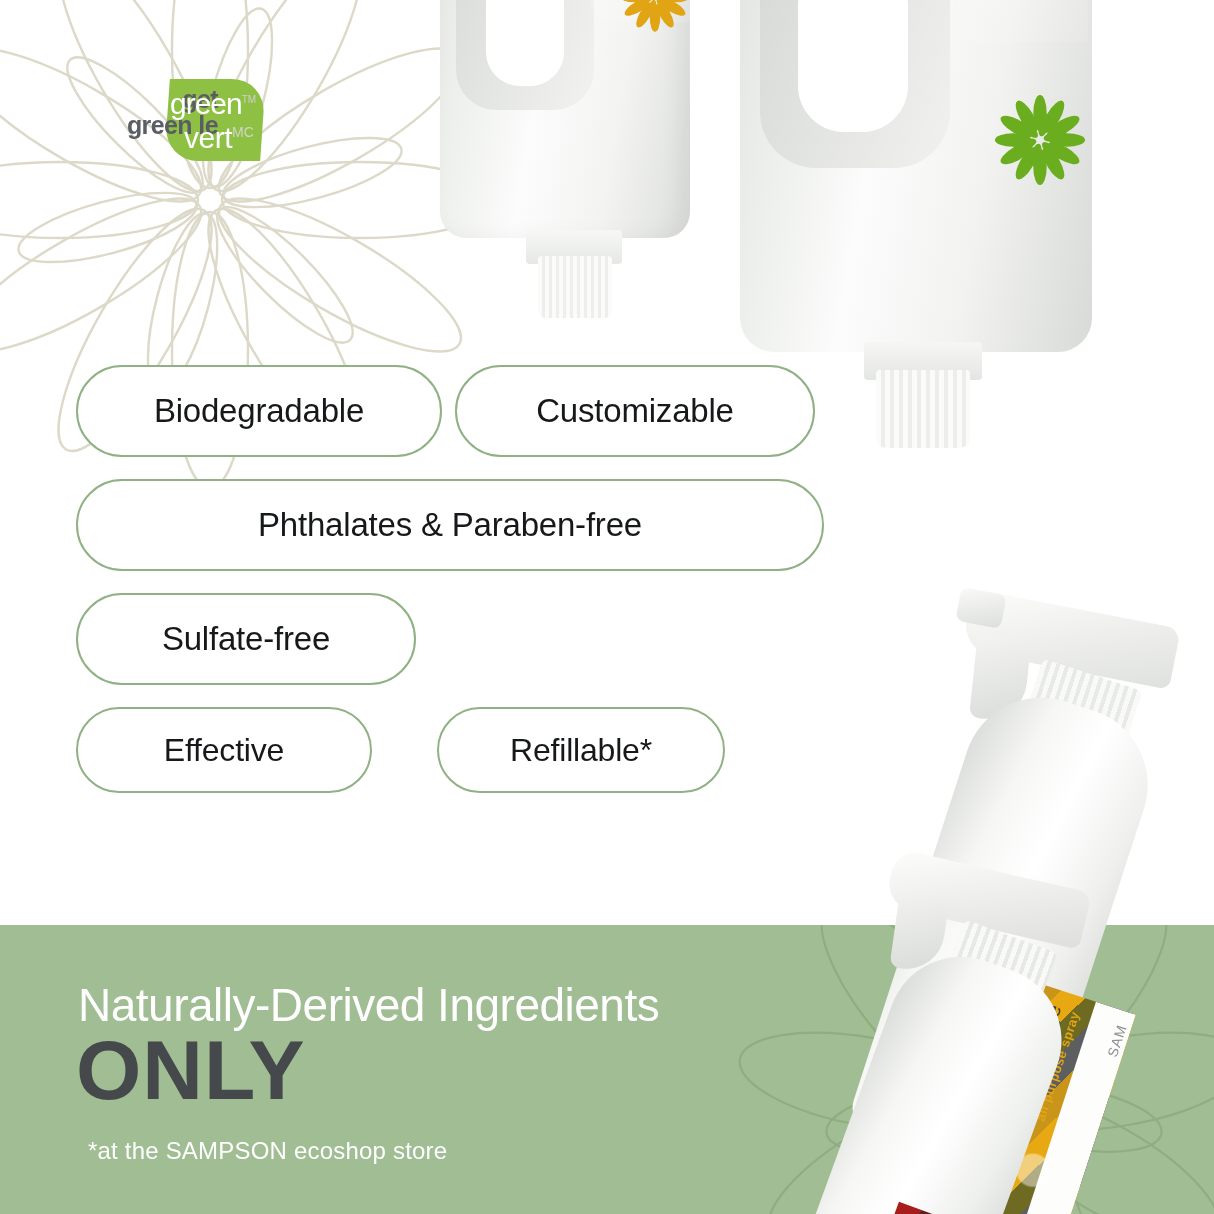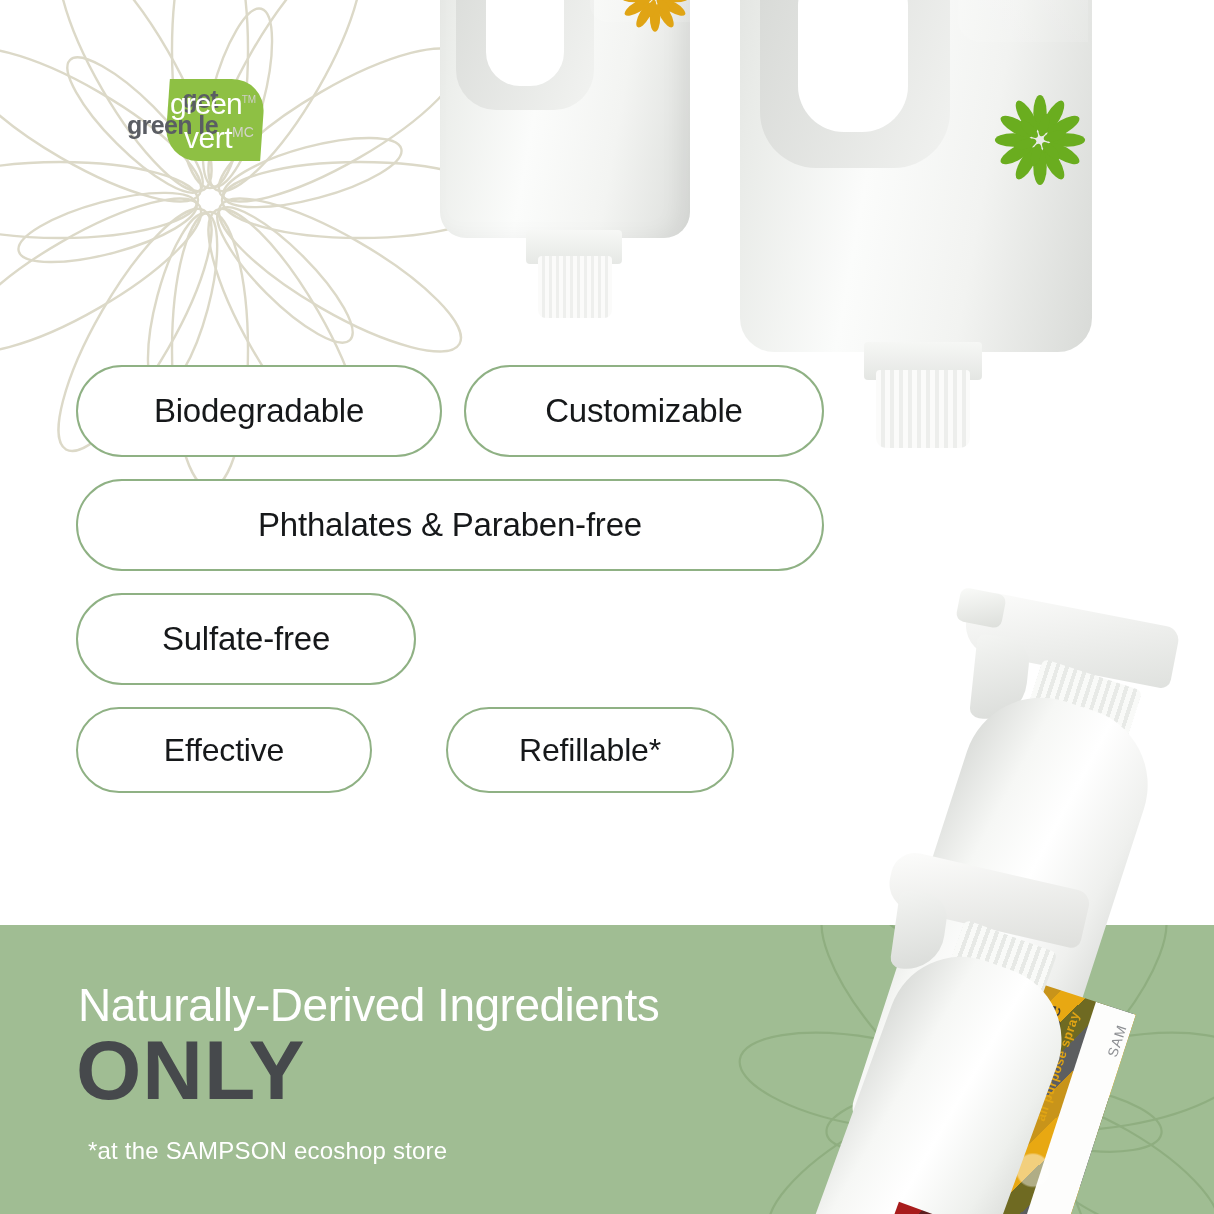--- a/index.html
+++ b/index.html
@@ -102,21 +102,21 @@
 
   
   .pills {
     position: absolute;
     left: 76px;
     top: 365px;
     width: 760px;
   }
   .pill-row {
     display: flex;
-    gap: 22px;
+    gap: 13px;
     margin-bottom: 22px;
   }
   .pill {
     box-sizing: border-box;
     border: 2.5px solid #8fb184;
     background: #ffffff;
     border-radius: 60px;
     height: 92px;
     display: flex;
     align-items: center;

